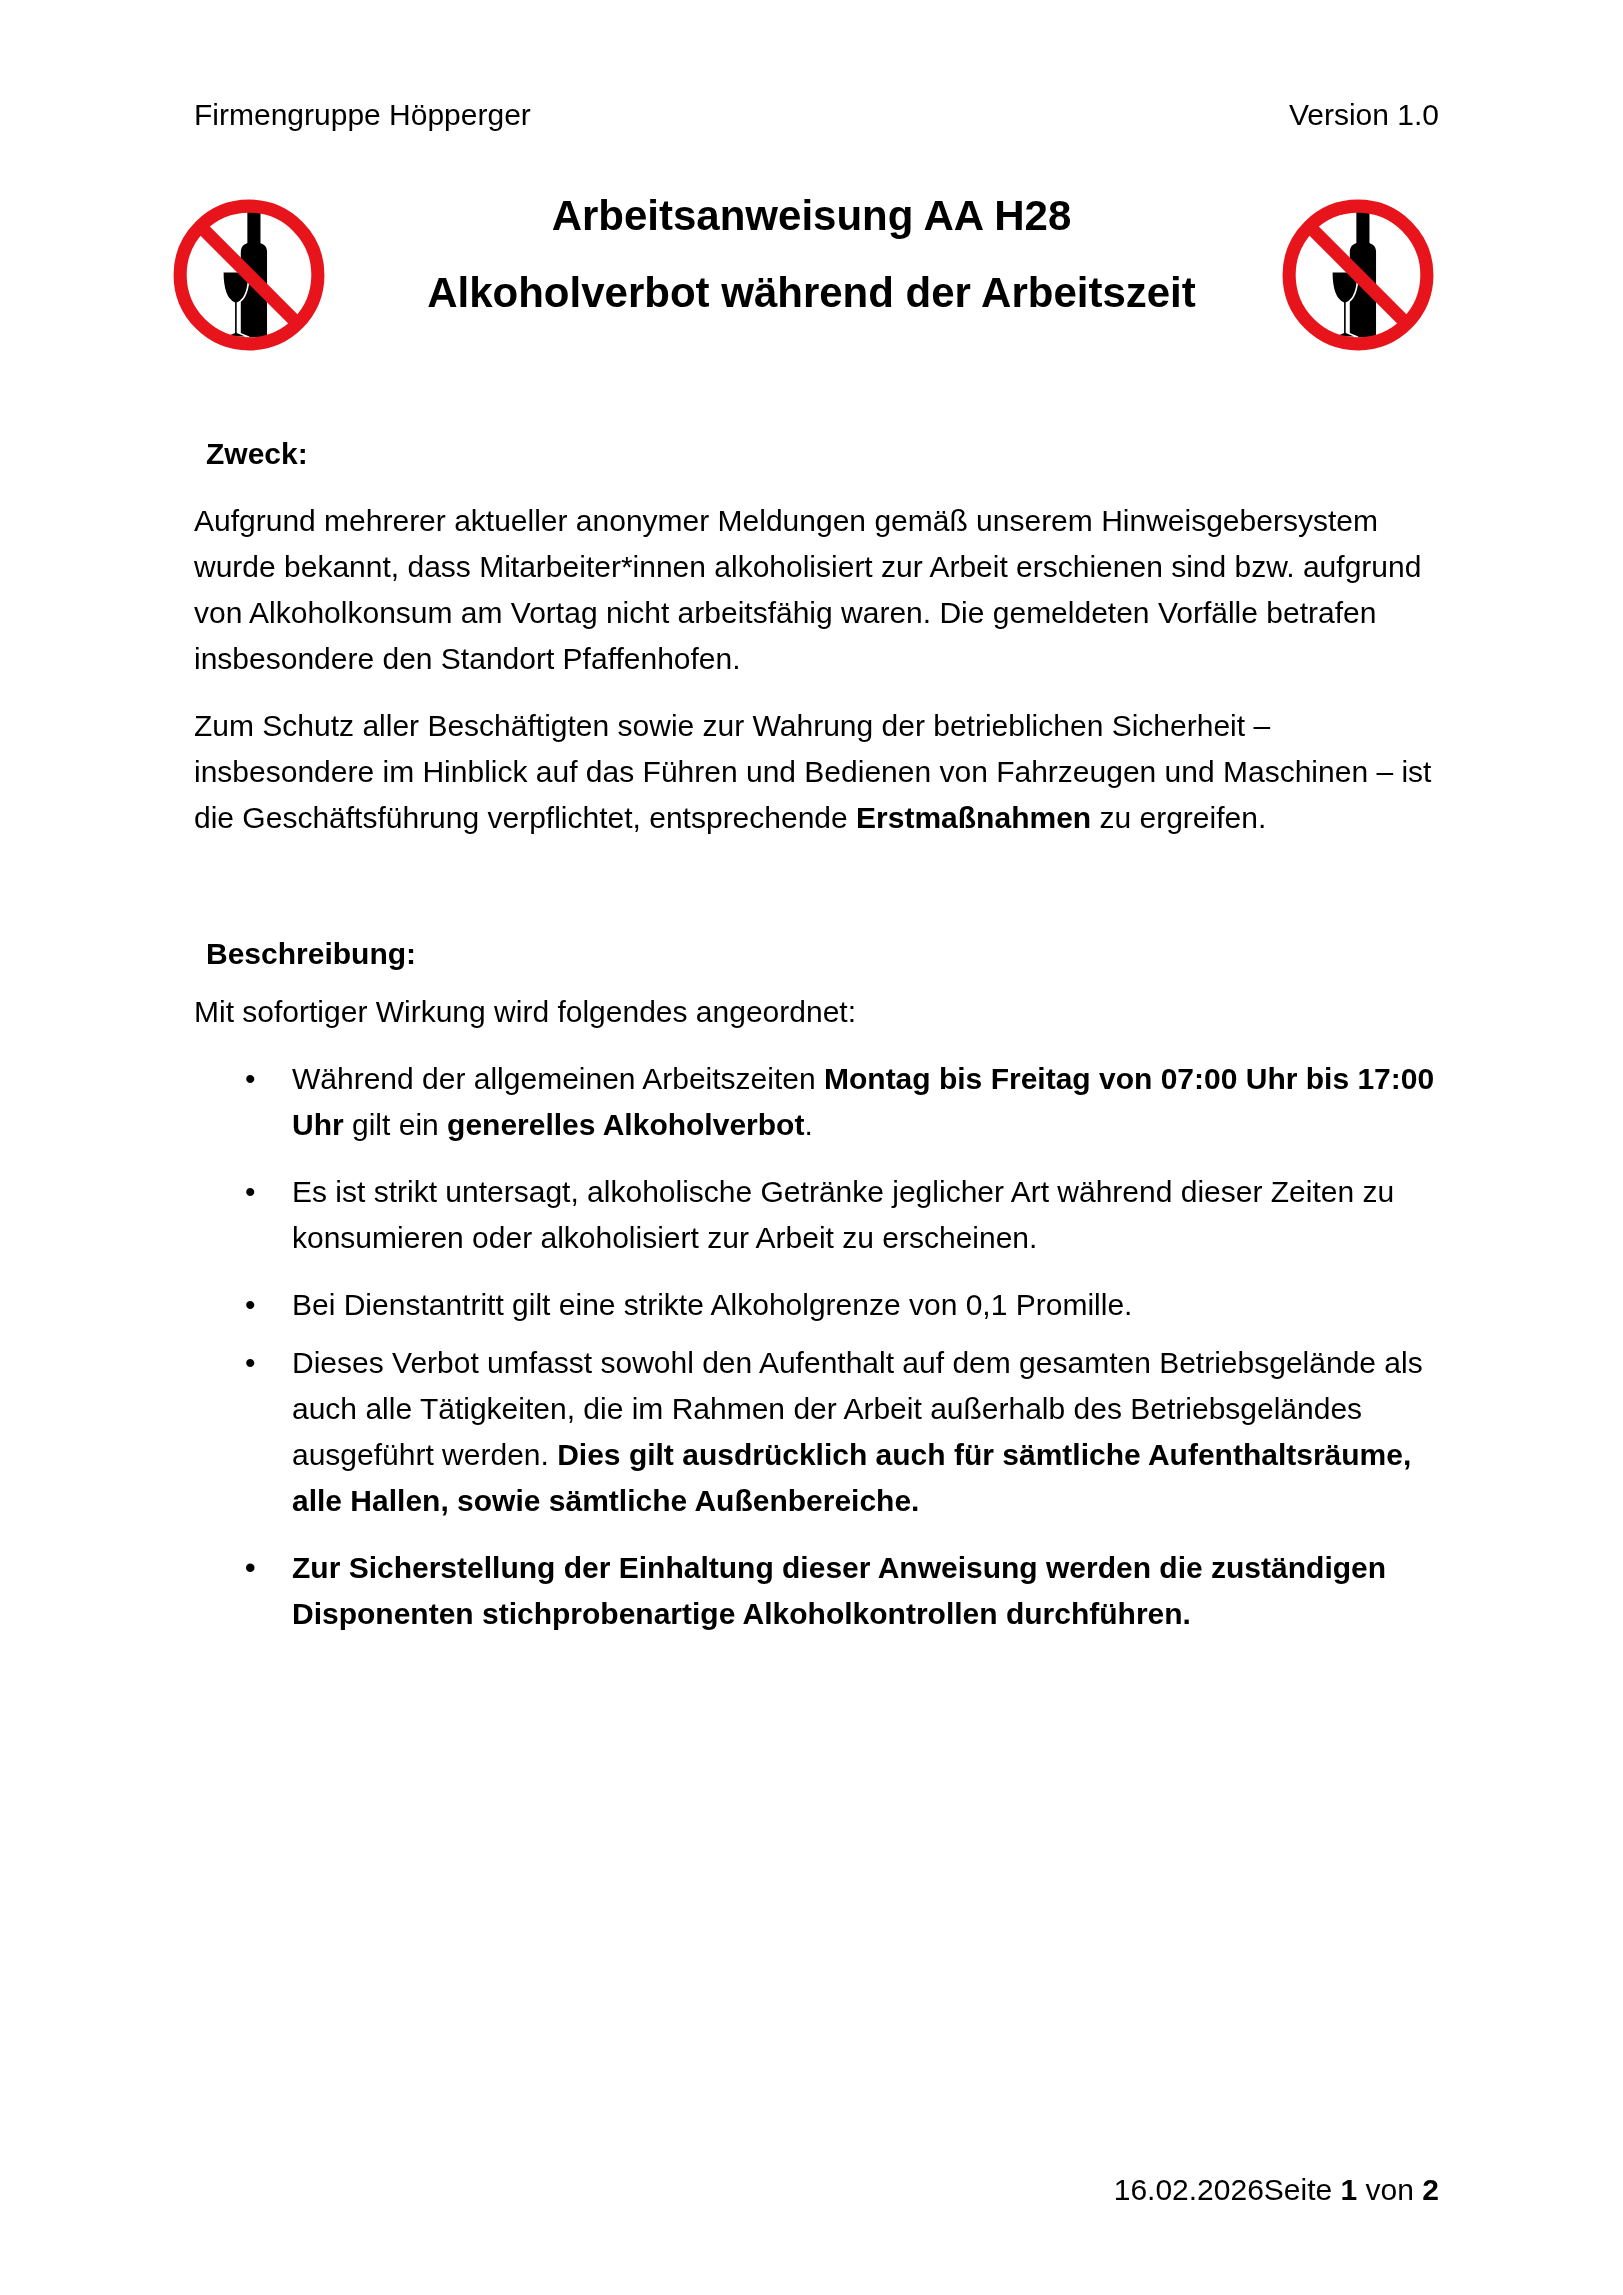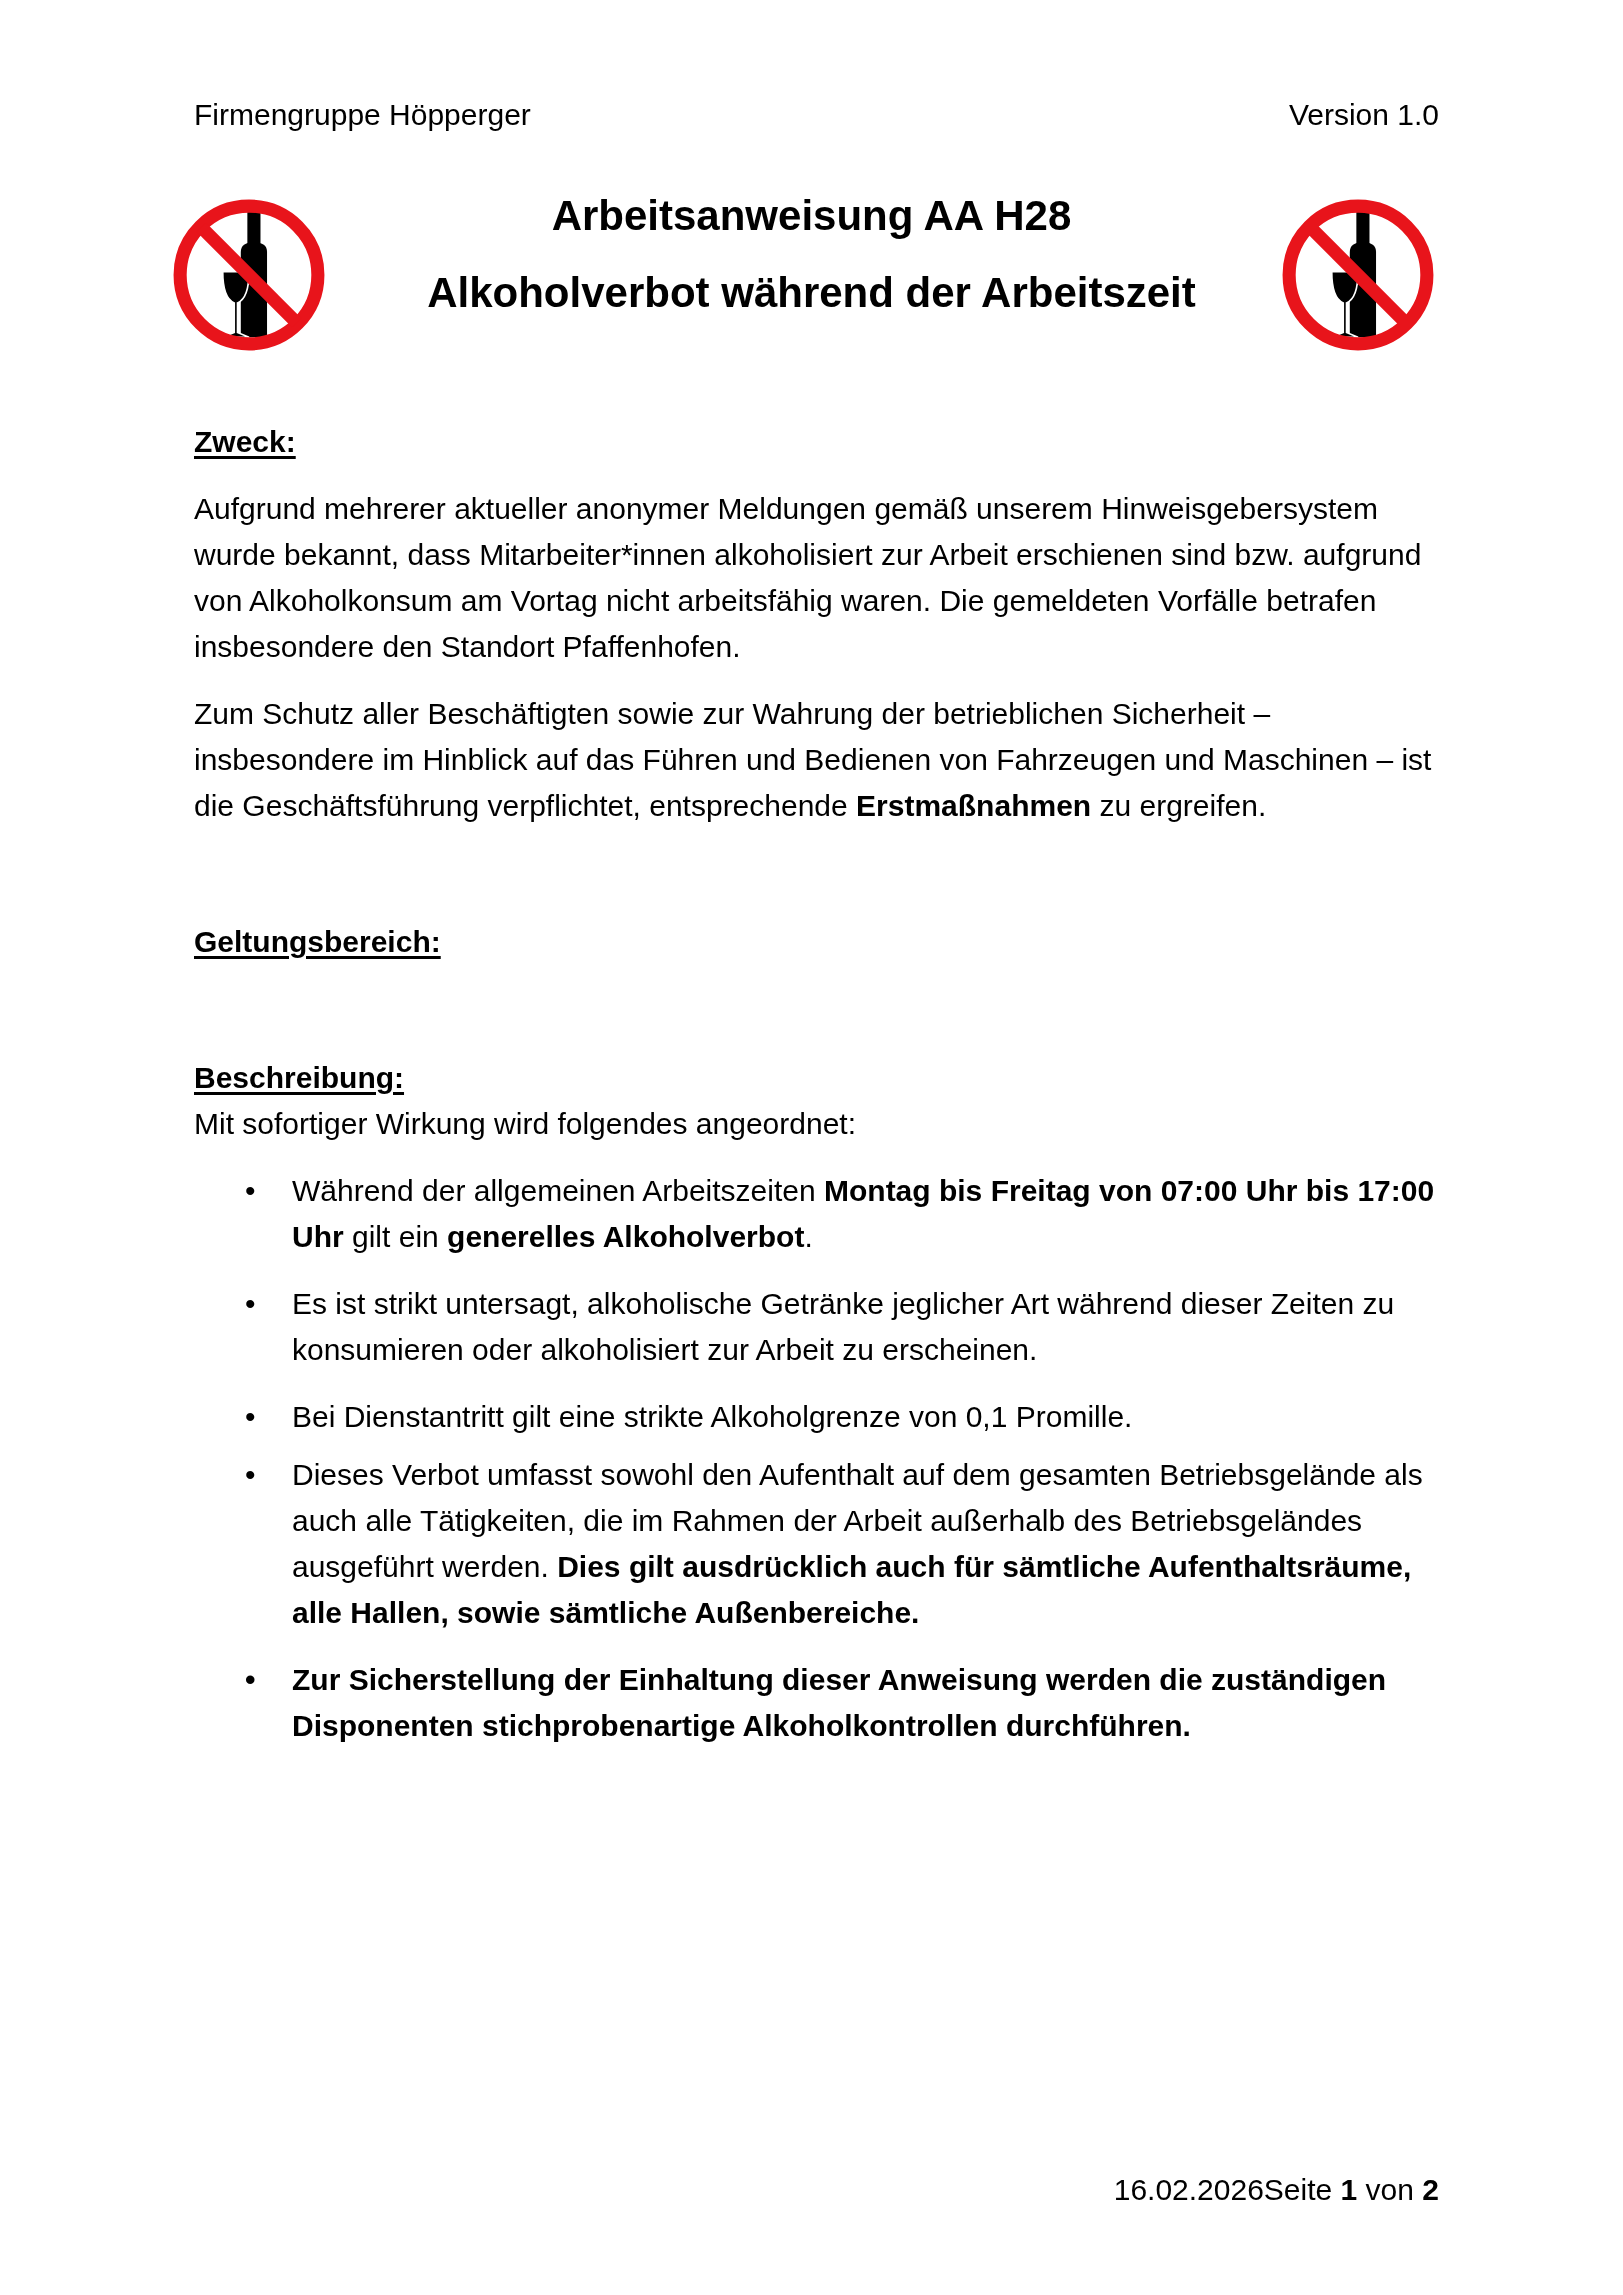--- a/index.html
+++ b/index.html
@@ -7,21 +7,21 @@
          font-family:"Liberation Sans", sans-serif; color:#000; }
   .page-header { position:absolute; top:98px; left:194px; right:184px; height:39px;
                  display:flex; justify-content:space-between; font-size:30px; }
   .title-line { font-weight:bold; font-size:42px; line-height:39px; }
   .t1 { position:absolute; top:196px; left:0; width:100%; text-align:center; }
   .t2 { position:absolute; top:273px; left:0; width:100%; text-align:center; }
   .icon { position:absolute; width:164px; height:164px; top:193px; }
   .icon-left { left:167px; }
   .icon-right { left:1276px; }
   .content { position:absolute; left:194px; width:1243px; top:419px; font-size:30px; line-height:46px; }
-  .section-heading { font-weight:bold; text-decoration:underline; text-underline-offset:3.9px; margin:0; }
+  .section-heading { font-weight:bold; text-underline-offset:3.9px; margin:12px; }
   p { margin:0; }
   .b { font-weight:bold; }
   ul { margin:0; padding:0; list-style:none; }
   li { position:relative; padding-left:98px; }
   li::before { content:"•"; position:absolute; left:51px; top:0; }
   .page-footer { position:absolute; top:2173px; left:194px; right:184px; height:39px;
                  display:flex; justify-content:flex-end; font-size:30px; }
 </style>
 </head>
 <body>
@@ -55,21 +55,20 @@
   <circle cx="50" cy="50" r="42" fill="none" stroke="#e8141b" stroke-width="8"></circle>
   <line x1="21" y1="21" x2="79" y2="79" stroke="#e8141b" stroke-width="8"></line>
 </svg>
 
 <div class="content">
 
   <p class="section-heading">Zweck:</p>
   <p style="margin-top:21px;">Aufgrund mehrerer aktueller anonymer Meldungen gemäß unserem Hinweisgebersystem wurde bekannt, dass Mitarbeiter*innen alkoholisiert zur Arbeit erschienen sind bzw. aufgrund von Alkoholkonsum am Vortag nicht arbeitsfähig waren. Die gemeldeten Vorfälle betrafen insbesondere den Standort Pfaffenhofen.</p>
   <p style="margin-top:21px;"><span>Zum Schutz aller Beschäftigten sowie zur Wahrung der betrieblichen Sicherheit – insbesondere im Hinblick auf das Führen und Bedienen von Fahrzeugen und Maschinen – ist die Geschäftsführung verpflichtet, entsprechende </span><span class="b">Erstmaßnahmen</span><span> zu ergreifen.</span></p>
 
-  <p class="section-heading" style="margin-top:90px;">Geltungsbereich:</p>
 
   <p class="section-heading" style="margin-top:90px;">Beschreibung:</p>
   <p style="">Mit sofortiger Wirkung wird folgendes angeordnet:</p>
   <ul style="margin-top:21px;">
     <li><span>Während der allgemeinen Arbeitszeiten </span><span class="b">Montag bis Freitag von 07:00 Uhr bis 17:00 Uhr</span><span> gilt ein </span><span class="b">generelles Alkoholverbot</span><span>.</span></li>
     <li style="margin-top:21px;"><span>Es ist strikt untersagt, alkoholische Getränke jeglicher Art während dieser Zeiten zu konsumieren oder alkoholisiert zur Arbeit zu erscheinen.</span></li>
     <li style="margin-top:21px;"><span>Bei Dienstantritt gilt eine strikte Alkoholgrenze von 0,1 Promille.</span></li>
     <li style="margin-top:12px;"><span>Dieses Verbot umfasst sowohl den Aufenthalt auf dem gesamten Betriebsgelände als auch alle Tätigkeiten, die im Rahmen der Arbeit außerhalb des Betriebsgeländes ausgeführt werden. </span><span class="b">Dies gilt ausdrücklich auch für sämtliche Aufenthaltsräume, alle Hallen, sowie sämtliche Außenbereiche.</span></li>
     <li style="margin-top:21px;" class="b"><span>Zur Sicherstellung der Einhaltung dieser Anweisung werden die zuständigen Disponenten stichprobenartige Alkoholkontrollen durchführen.</span></li>
   </ul>

